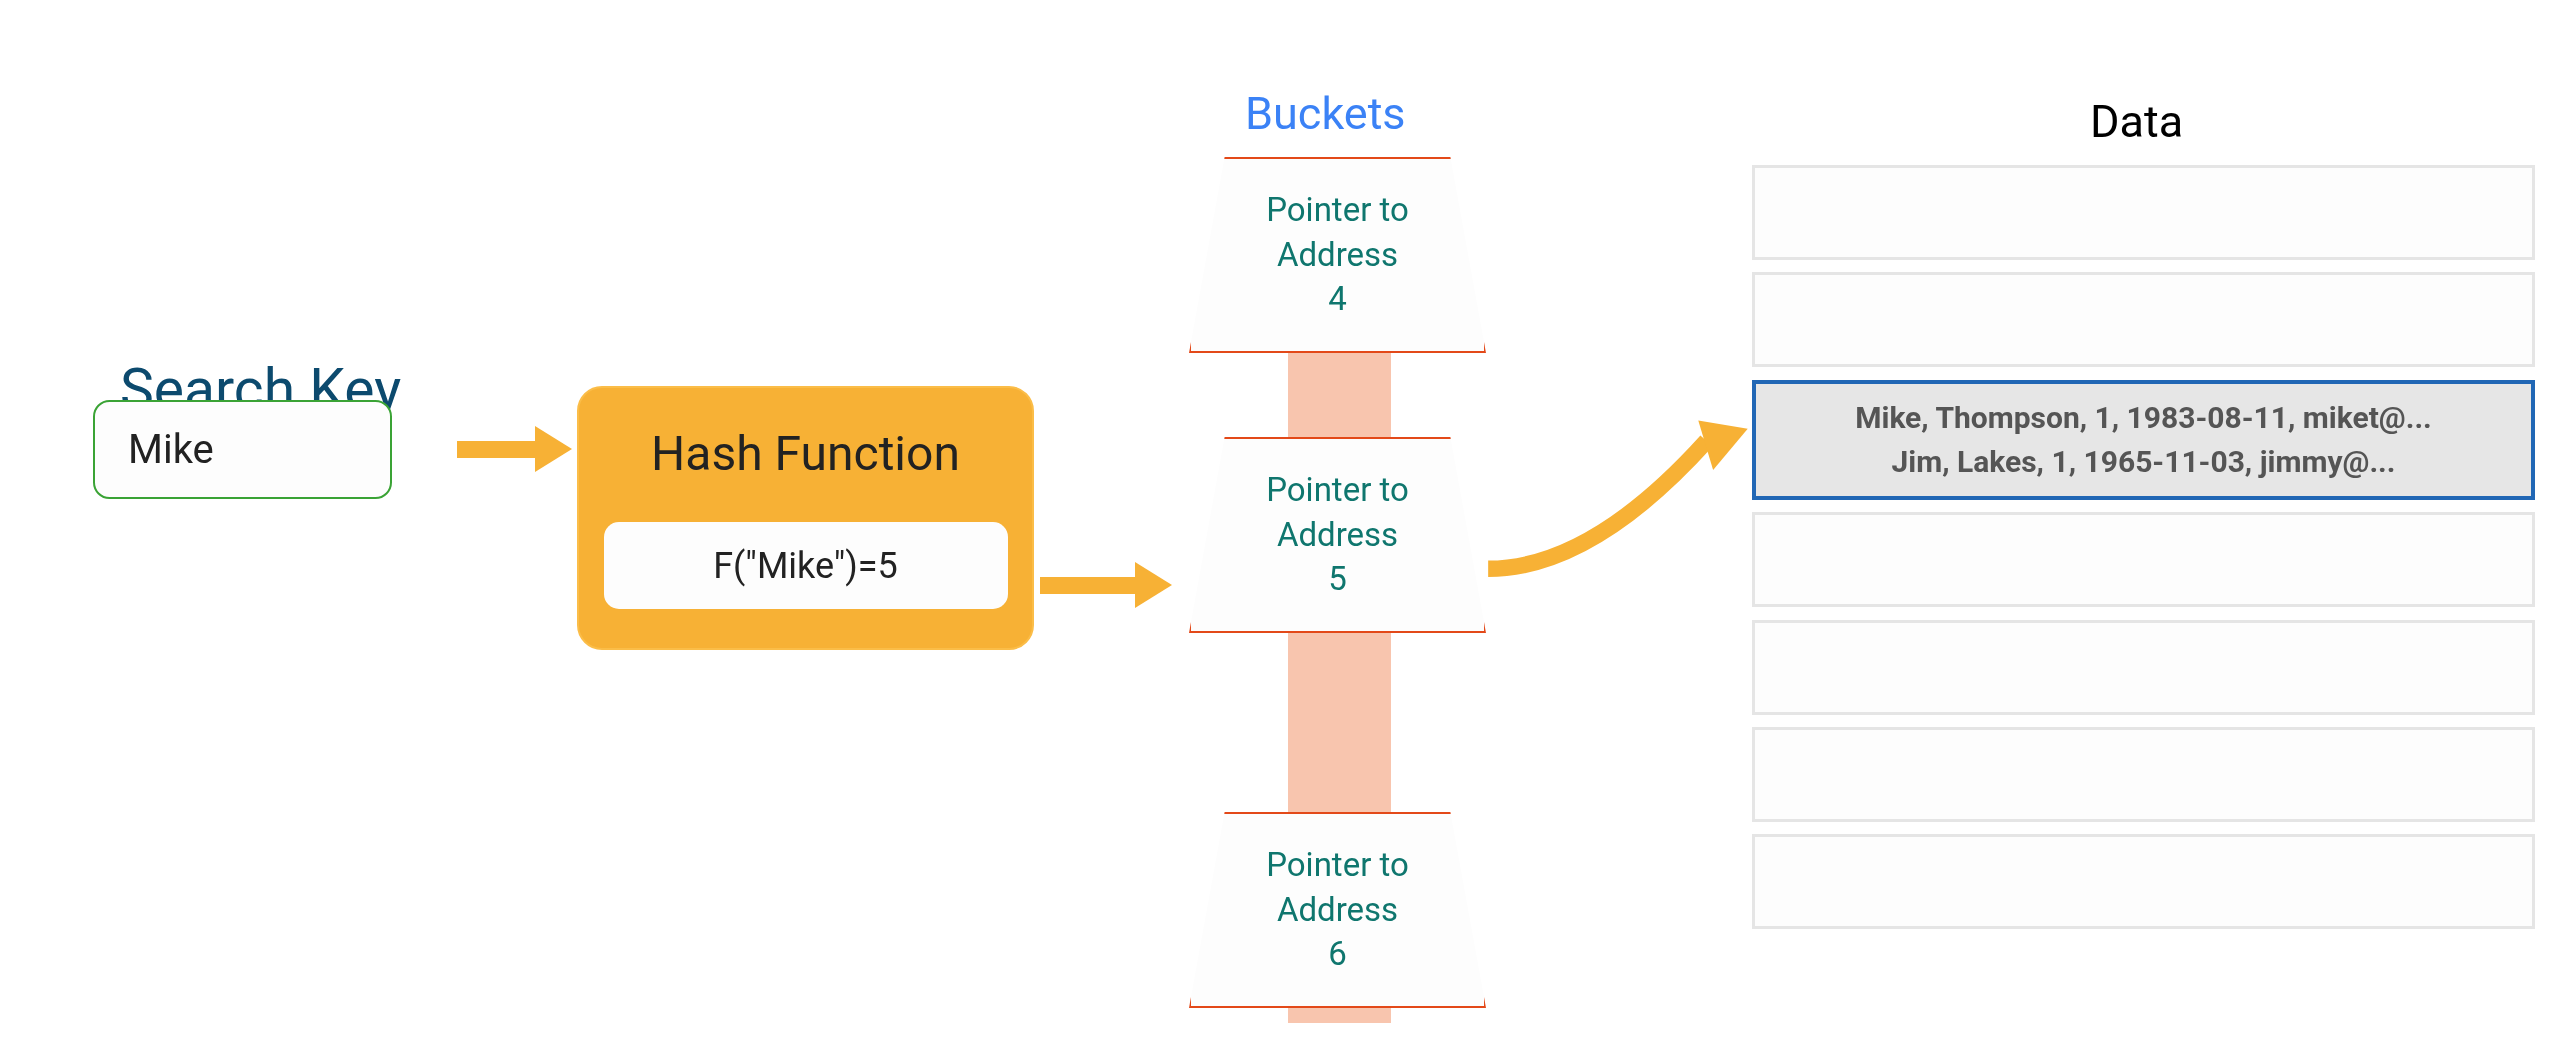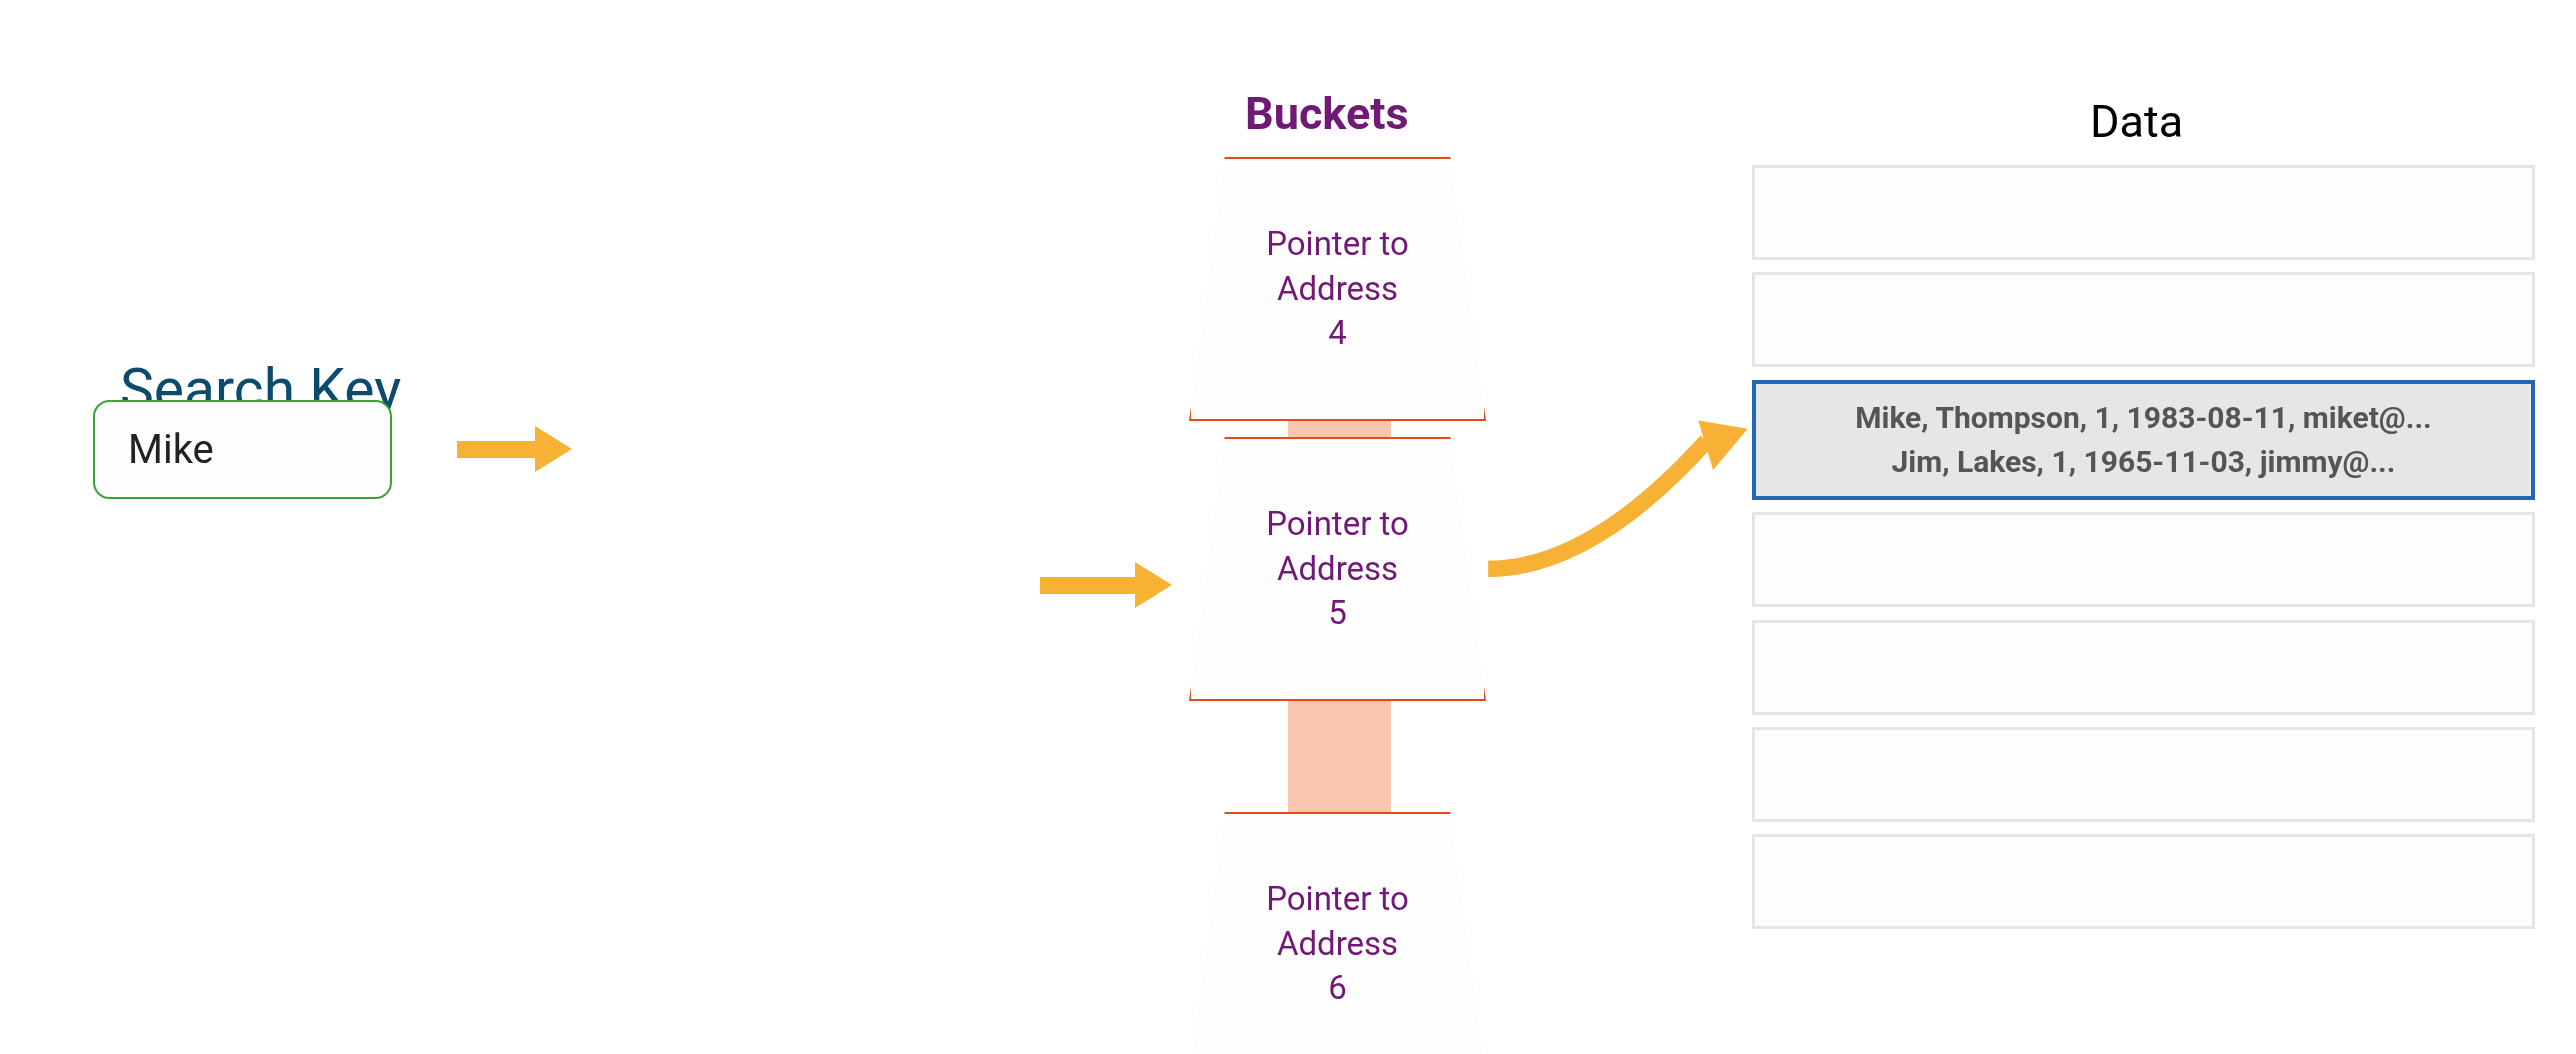--- a/index.html
+++ b/index.html
@@ -74,43 +74,43 @@
       font-size: 36px;
       color: #222;
     }
     
     
     .buckets-label {
       position: absolute;
       left: 1245px;
       top: 87px;
       font-size: 45px;
-      color: #701a75;
-      font-weight: 700;
+      color: #3b82f6;
+      font-weight: 400;
     }
     .bucket-connector {
       position: absolute;
       left: 1288px;
       top: 157px;
       width: 103px;
       height: 866px;
       background: #f8c5ae;
     }
     .bucket {
       position: absolute;
       width: 297px;
-      height: 264px;
+      height: 196px;
       background: #fdfdfd;
       border: 2.9px solid #e34919;
       display: flex;
       flex-direction: column;
       align-items: center;
       justify-content: center;
       font-size: 33px;
-      color: #701a75;
+      color: #0f766e;
       line-height: 1.35;
       clip-path: polygon(12% 0%, 88% 0%, 100% 100%, 0% 100%);
     }
     .bucket-4 { left: 1189px; top: 157px; }
     .bucket-5 { left: 1189px; top: 437px; }
     .bucket-6 { left: 1189px; top: 812px; }
     
     
     .data-label {
       position: absolute;
@@ -188,20 +188,24 @@
   <div class="search-key-label">Search Key</div>
   <div class="search-key-box">
     <span>Mike</span>
   </div>
 
   <div class="arrow arrow-1">
     <div class="arrow-line"></div>
     <div class="arrow-head"></div>
   </div>
 
+  <div class="hash-function-box">
+    <div class="hash-function-title">Hash Function</div>
+    <div class="hash-function-result">F("Mike")=5</div>
+  </div>
 
   <div class="arrow arrow-2">
     <div class="arrow-line"></div>
     <div class="arrow-head"></div>
   </div>
 
   <div class="buckets-label">Buckets</div>
   <div class="bucket-connector"></div>
 
   <div class="bucket bucket-4">

